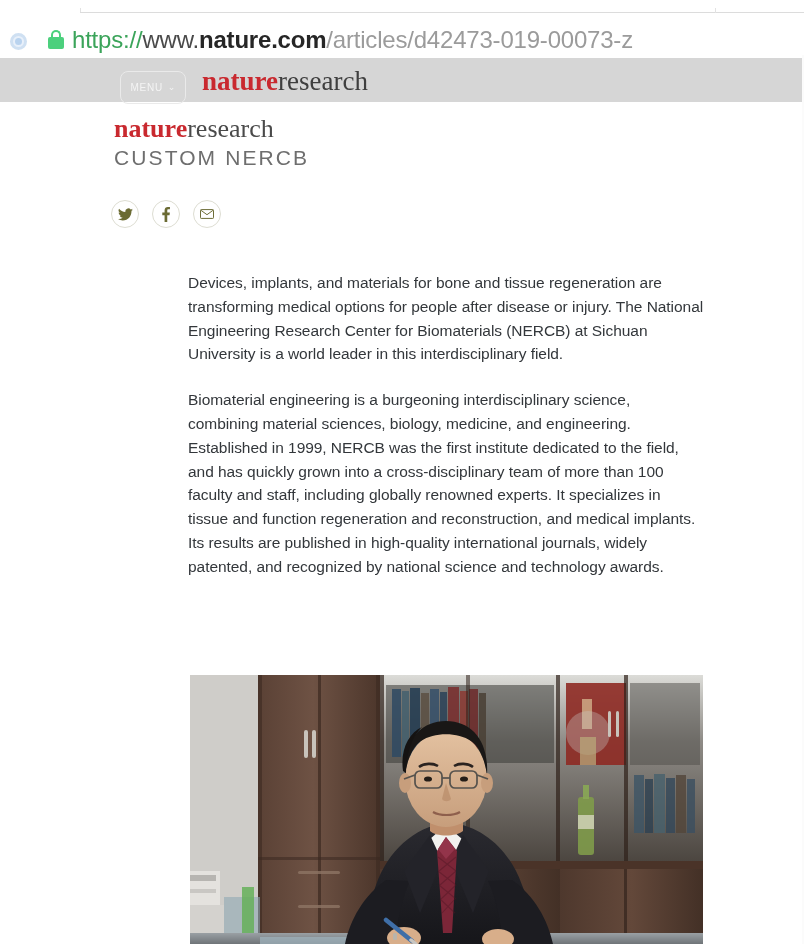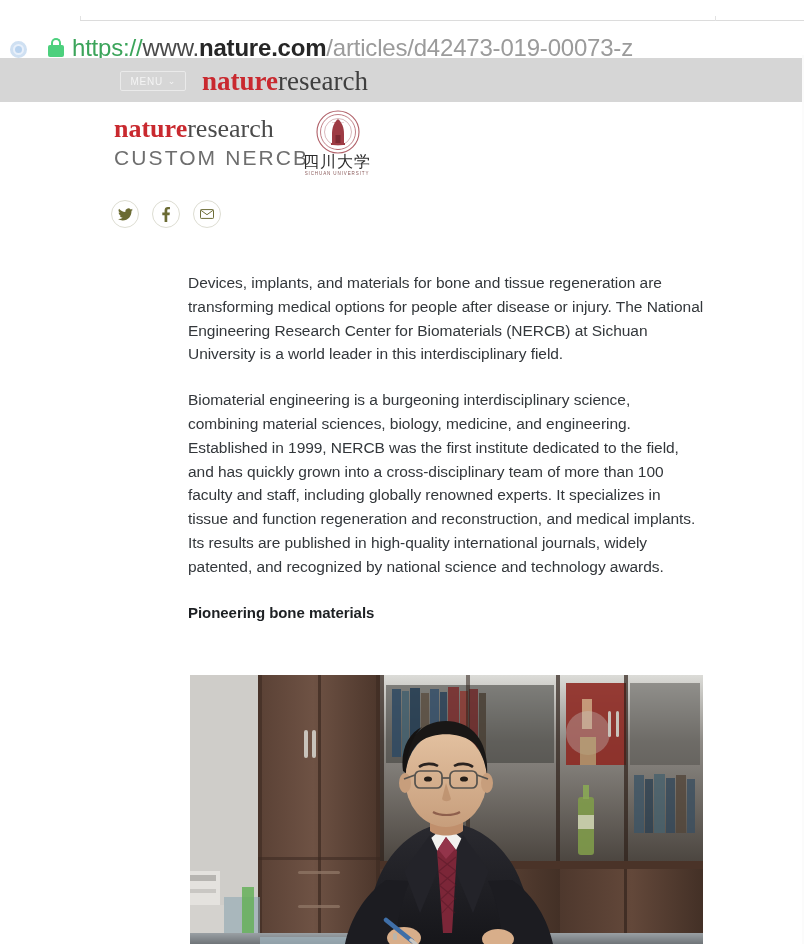--- a/index.html
+++ b/index.html
@@ -11,21 +11,21 @@
     width: 804px;
     height: 944px;
     overflow: hidden;
     font-family: "Liberation Sans", sans-serif;
     position: relative;
   }
 
   
   .urlbar {
     position: absolute;
-    top: 16px;
+    top: 8px;
     left: 0;
     width: 716px;
     height: 55px;
     background: #ffffff;
     box-sizing: border-box;
   }
   
   .chrome-edge-left {
     position: absolute;
     left: 80px; top: 0; width: 1px; height: 5px;
@@ -106,23 +106,23 @@
     top: 58px;
     width: 804px;
     height: 44px;
     background: #d6d6d6;
   }
   .menu-button {
     position: absolute;
     left: 120px;
     top: 71px;
     width: 66px;
-    height: 20px;
+    height: 33px;
     border: 1px solid #eaeaea;
-    border-radius: 2px;
+    border-radius: 8px;
     box-sizing: border-box;
     display: flex;
     align-items: center;
     justify-content: center;
     gap: 5px;
     background: transparent;
   }
   .menu-button .label {
     font-size: 10px;
     letter-spacing: 0.7px;
@@ -315,34 +315,20 @@
 
 <div class="nav-wordmark"><span class="wm-nature">nature</span><span class="wm-research">research</span></div>
 
 <div class="logo-row">
 
   <div class="nr-custom">
     <div class="line1"><span class="nrc-nature">nature</span><span class="nrc-research">research</span></div>
     <div class="line2">CUSTOM NERCB</div>
   </div>
 
-  <div class="scu-logo">
-    <svg class="scu-seal" viewBox="0 0 44 44">
-      <circle cx="22" cy="22" r="21" fill="none" stroke="#b06068" stroke-width="1.1"></circle>
-      <circle cx="22" cy="22" r="17.5" fill="none" stroke="#b06068" stroke-width="0.8"></circle>
-      <circle cx="22" cy="22" r="13.5" fill="none" stroke="#c08a90" stroke-width="0.6"></circle>
-      <path d="M22 9 C17.5 13 16 18 16 24 L16 33 L28 33 L28 24 C28 18 26.5 13 22 9 Z" fill="#9e3b44"></path>
-      <rect x="19.5" y="25" width="5" height="8" fill="#7d2a33"></rect>
-      <rect x="15" y="33" width="14" height="2" fill="#9e3b44"></rect>
-      <text x="22" y="13" font-size="2.6" fill="#a8434a" text-anchor="middle" font-family="Liberation Serif, serif">SICHUAN</text>
-      <text x="22" y="40" font-size="2.6" fill="#a8434a" text-anchor="middle" font-family="Liberation Serif, serif">1896</text>
-    </svg>
-    <div class="scu-han">四川大学</div>
-    <div class="scu-en">SICHUAN UNIVERSITY</div>
-  </div>
 </div>
 
 <div class="social-row">
 
   <div class="social-btn">
     <svg width="15" height="13" viewBox="0 0 24 20">
       <path fill="#6b6b33" d="M24 2.6c-.9.4-1.8.7-2.8.8a4.9 4.9 0 0 0 2.2-2.7c-1 .6-2 1-3.1 1.2A4.9 4.9 0 0 0 11.8 6c-4.1-.2-7.7-2.2-10.1-5.2a4.9 4.9 0 0 0 1.5 6.6c-.8 0-1.6-.2-2.2-.6v.1c0 2.4 1.7 4.4 3.9 4.8-.7.2-1.4.2-2.1.1a4.9 4.9 0 0 0 4.6 3.4A9.9 9.9 0 0 1 0 17.3a14 14 0 0 0 7.5 2.2c9.1 0 14-7.5 14-14v-.7c1-.7 1.8-1.5 2.5-2.5z"></path>
     </svg>
   </div>
 
@@ -356,21 +342,20 @@
     <svg width="14" height="10" viewBox="0 0 20 14">
       <rect x="0.7" y="0.7" width="18.6" height="12.6" rx="1" fill="none" stroke="#6b6b33" stroke-width="1.4"></rect>
       <path d="M1.5 1.8 L10 8 L18.5 1.8" fill="none" stroke="#6b6b33" stroke-width="1.4"></path>
     </svg>
   </div>
 </div>
 
 <div class="article">
   <p>Devices, implants, and materials for bone and tissue regeneration are transforming medical options for people after disease or injury. The National Engineering Research Center for Biomaterials (NERCB) at Sichuan University is a world leader in this interdisciplinary field.</p>
   <p>Biomaterial engineering is a burgeoning interdisciplinary science, combining material sciences, biology, medicine, and engineering. Established in 1999, NERCB was the first institute dedicated to the field, and has quickly grown into a cross-disciplinary team of more than 100 faculty and staff, including globally renowned experts. It specializes in tissue and function regeneration and reconstruction, and medical implants. Its results are published in high-quality international journals, widely patented, and recognized by national science and technology awards.</p>
-  <p class="heading">Pioneering bone materials</p>
 </div>
 
 <div class="photo">
   <svg width="513" height="269" viewBox="0 0 513 269">
     <defs>
       <linearGradient id="wallg" x1="0" y1="0" x2="0" y2="1">
         <stop offset="0" stop-color="#d8d6d2"></stop>
         <stop offset="1" stop-color="#b9b6b1"></stop>
       </linearGradient>
       <linearGradient id="woodg" x1="0" y1="0" x2="1" y2="0">

